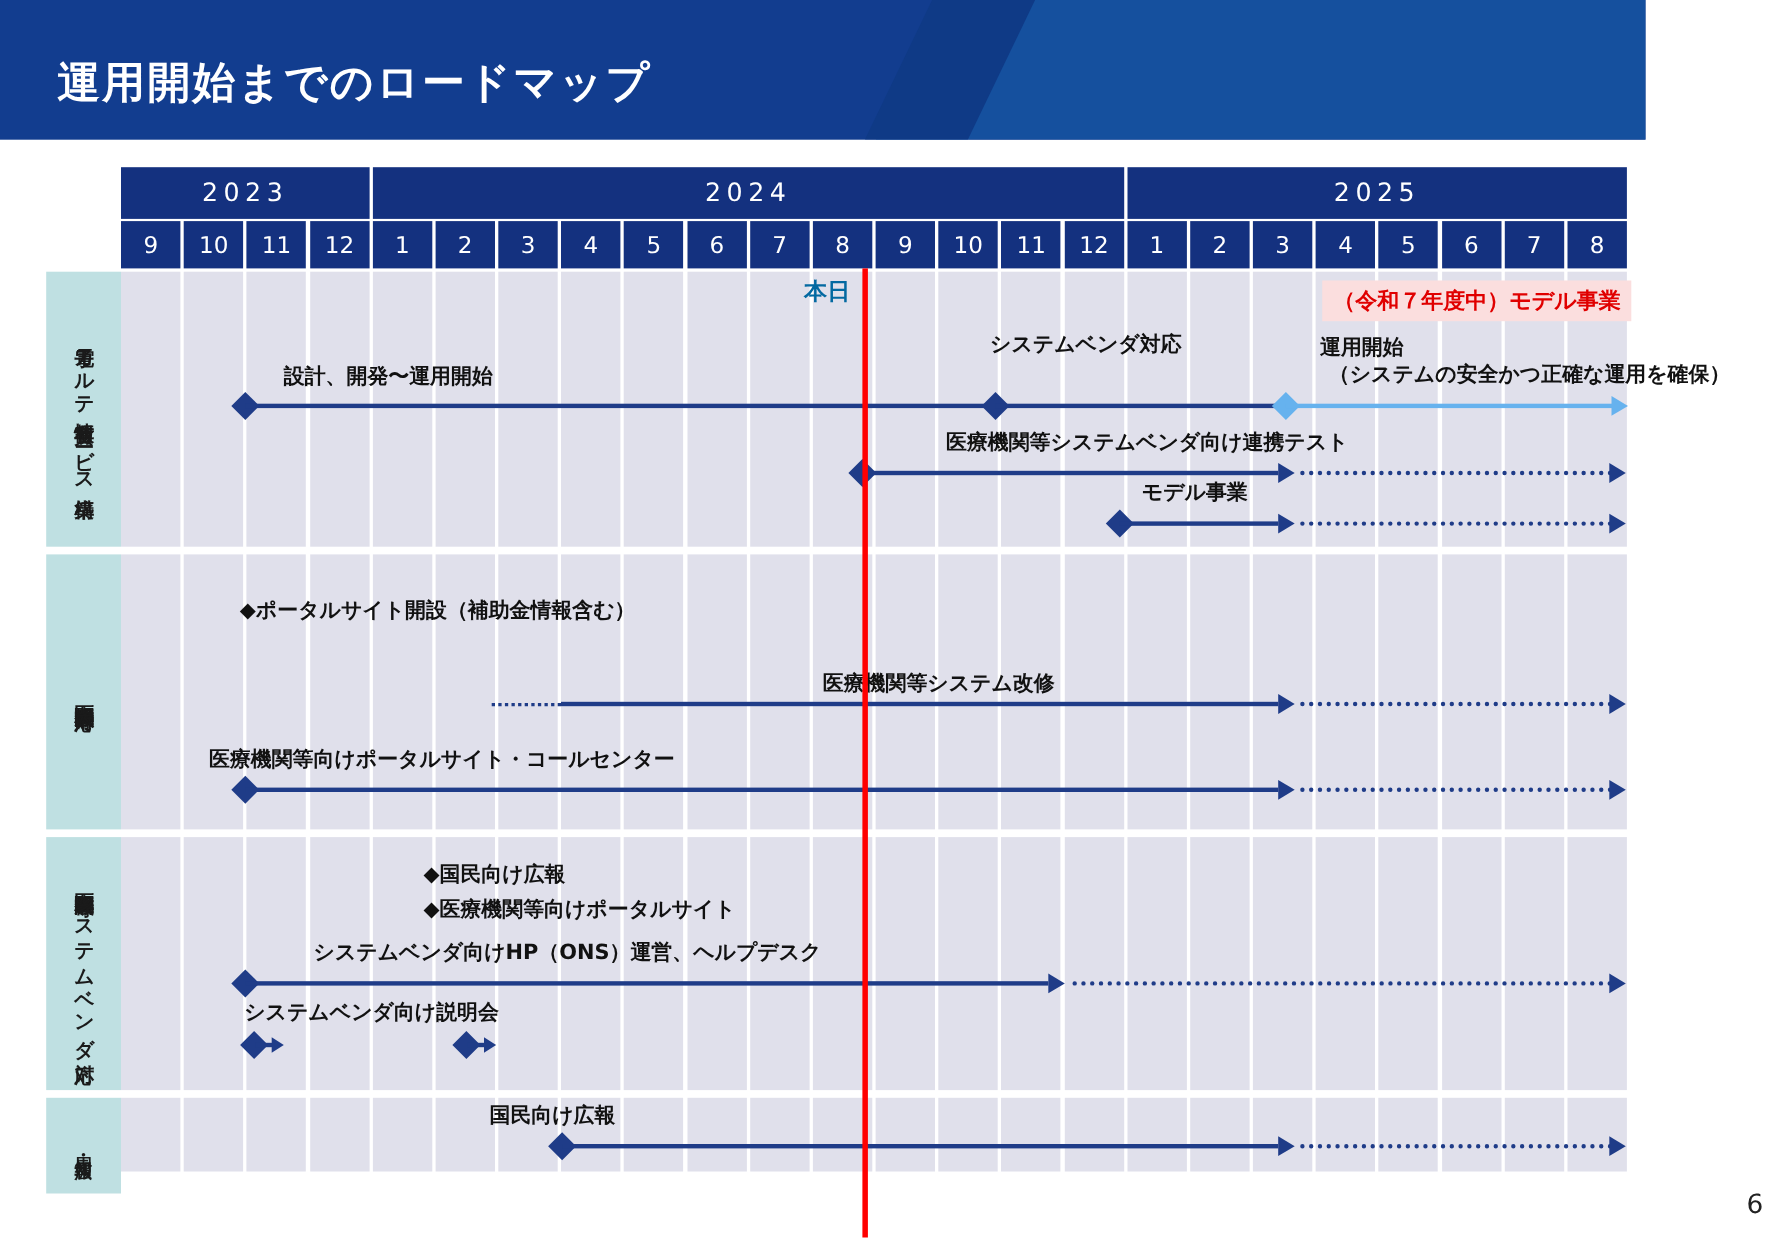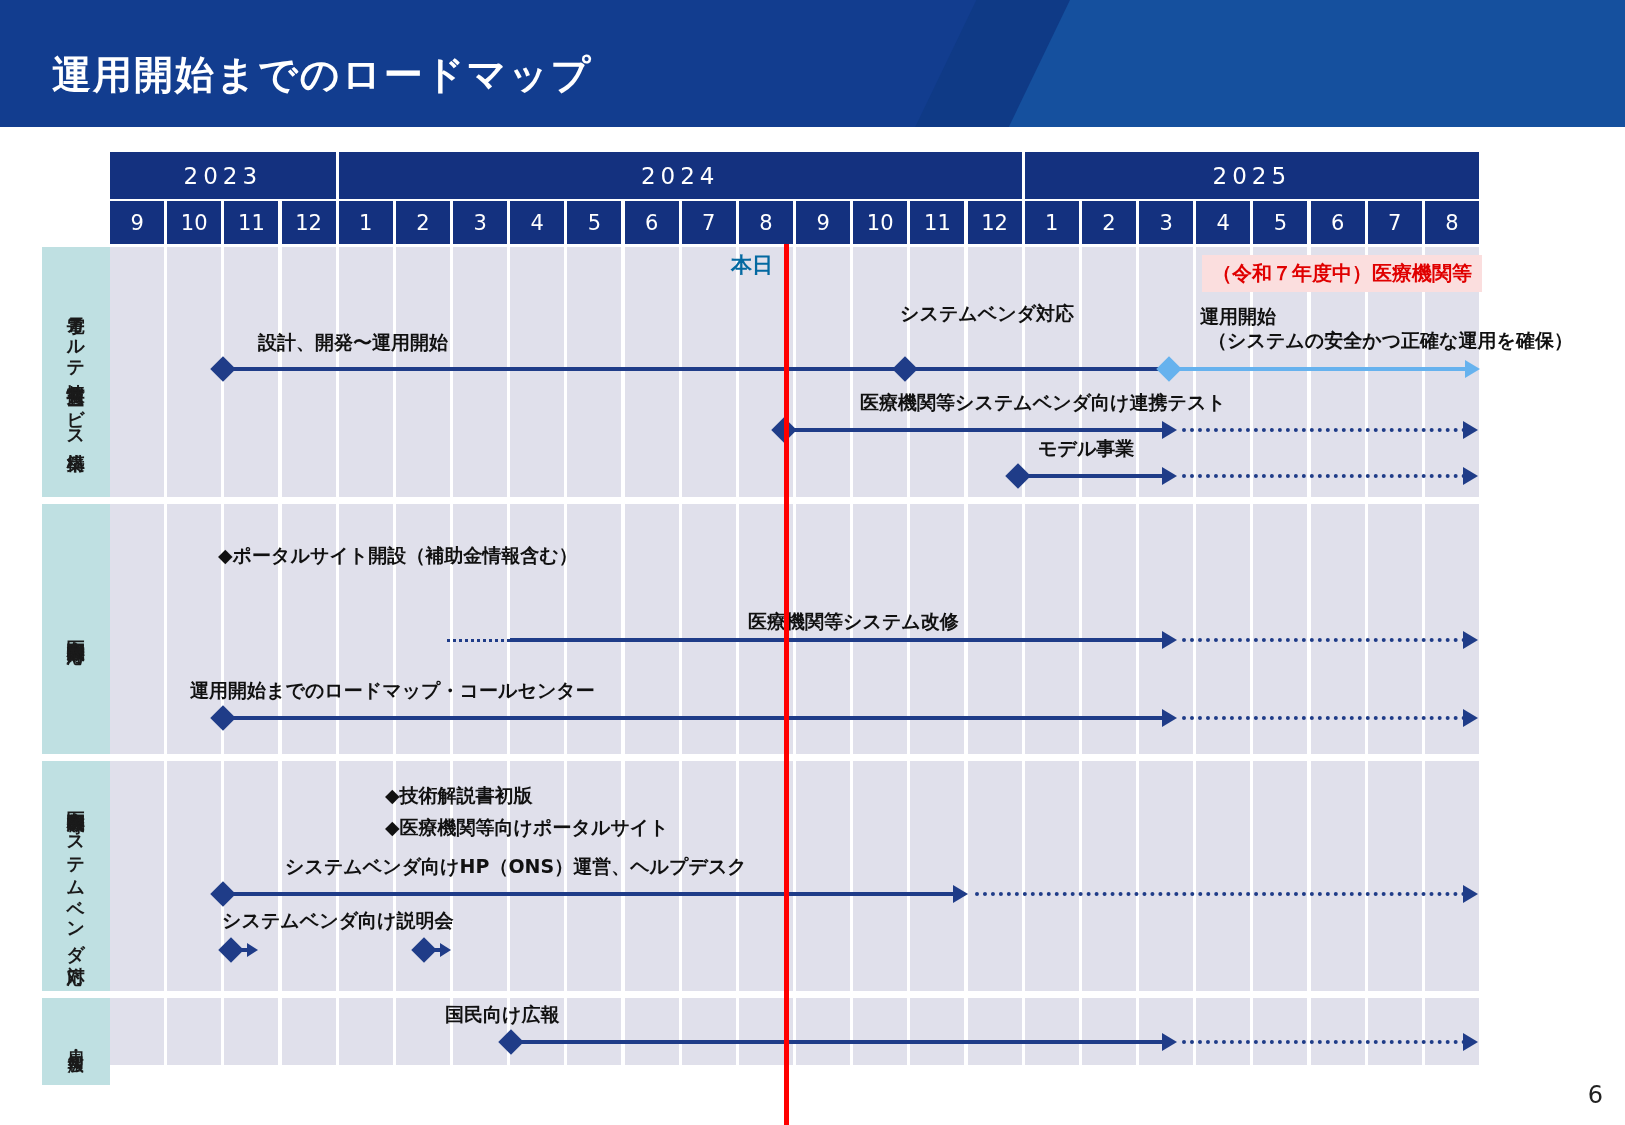--- a/index.html
+++ b/index.html
@@ -6,21 +6,21 @@
   html, body {
     width: 1625px; height: 1125px;
     background: #ffffff;
     font-family: "DejaVu Sans", "Liberation Sans", sans-serif;
     overflow: hidden;
   }
   #root { position: relative; width: 1625px; height: 1125px; }
 
   
   .banner {
-    position: absolute; left: 0; top: 0; width: 1625px; height: 127px;
+    position: absolute; left: 0; top: 0; width: 1496px; height: 127px;
     background: #123d8f;
     overflow: hidden;
   }
   .banner-diag {
     position: absolute; right: 0; top: 0; width: 700px; height: 127px;
     background: #15509e;
     clip-path: polygon(15% 0, 100% 0, 100% 100%, 0 100%);
   }
   .banner-diag2 {
     position: absolute; right: 555px; top: 0; width: 180px; height: 127px;
@@ -212,21 +212,21 @@
       <div class="diamond" style="left:786px; top:113px;"></div>
       <div class="bar solid-navy" style="left:795px; top:120px; width:256px;"></div>
       <div class="tasklabel" style="left:790px; top:55px;">システムベンダ対応</div>
       <div class="diamond light" style="left:1050px; top:113px;"></div>
       <div class="bar solid-light" style="left:1059px; top:120px; width:297px;"></div>
       <div class="arrowhead light" style="left:1355px; top:113px;"></div>
 
       <div class="tasklabel" style="left:1090px; top:58px;">運用開始</div>
       <div class="tasklabel" style="left:1098px; top:82px;">（システムの安全かつ正確な運用を確保）</div>
 
-      <div class="highlight-red" style="left:1092px; top:8px;">（令和７年度中）医療機関等</div>
+      <div class="highlight-red" style="left:1092px; top:8px;">（令和７年度中）モデル事業</div>
 
       <div class="tasklabel" style="left:750px; top:144px;">医療機関等システムベンダ向け連携テスト</div>
       <div class="diamond" style="left:665px; top:174px;"></div>
       <div class="bar solid-navy" style="left:674px; top:181px; width:378px;"></div>
       <div class="arrowhead" style="left:1052px; top:174px;"></div>
       <div class="bar dotted-navy" style="left:1072px; top:181px; width:284px;"></div>
       <div class="arrowhead" style="left:1353px; top:174px;"></div>
 
       <div class="tasklabel" style="left:928px; top:190px;">モデル事業</div>
       <div class="diamond" style="left:899px; top:220px;"></div>
@@ -237,28 +237,28 @@
 
       <div class="tasklabel" style="left:108px; top:297px;">◆ポータルサイト開設（補助金情報含む）</div>
 
       <div class="tasklabel" style="left:638px; top:363px;">医療機関等システム改修</div>
       <div class="bar dotted-small" style="left:337px; top:392px; width:63px;"></div>
       <div class="bar solid-navy" style="left:400px; top:391px; width:652px;"></div>
       <div class="arrowhead" style="left:1052px; top:384px;"></div>
       <div class="bar dotted-navy" style="left:1072px; top:391px; width:284px;"></div>
       <div class="arrowhead" style="left:1353px; top:384px;"></div>
 
-      <div class="tasklabel" style="left:80px; top:432px;">運用開始までのロードマップ・コールセンター</div>
+      <div class="tasklabel" style="left:80px; top:432px;">医療機関等向けポータルサイト・コールセンター</div>
       <div class="diamond" style="left:104px; top:462px;"></div>
       <div class="bar solid-navy" style="left:113px; top:469px; width:939px;"></div>
       <div class="arrowhead" style="left:1052px; top:462px;"></div>
       <div class="bar dotted-navy" style="left:1072px; top:469px; width:284px;"></div>
       <div class="arrowhead" style="left:1353px; top:462px;"></div>
 
-      <div class="tasklabel" style="left:275px; top:537px;">◆技術解説書初版</div>
+      <div class="tasklabel" style="left:275px; top:537px;">◆国民向け広報</div>
       <div class="tasklabel" style="left:275px; top:569px;">◆医療機関等向けポータルサイト</div>
 
       <div class="tasklabel" style="left:175px; top:608px;">システムベンダ向けHP（ONS）運営、ヘルプデスク</div>
       <div class="diamond" style="left:104px; top:638px;"></div>
       <div class="bar solid-navy" style="left:113px; top:645px; width:730px;"></div>
       <div class="arrowhead" style="left:843px; top:638px;"></div>
       <div class="bar dotted-navy" style="left:865px; top:645px; width:491px;"></div>
       <div class="arrowhead" style="left:1353px; top:638px;"></div>
 
       <div class="tasklabel" style="left:112px; top:662px;">システムベンダ向け説明会</div>

